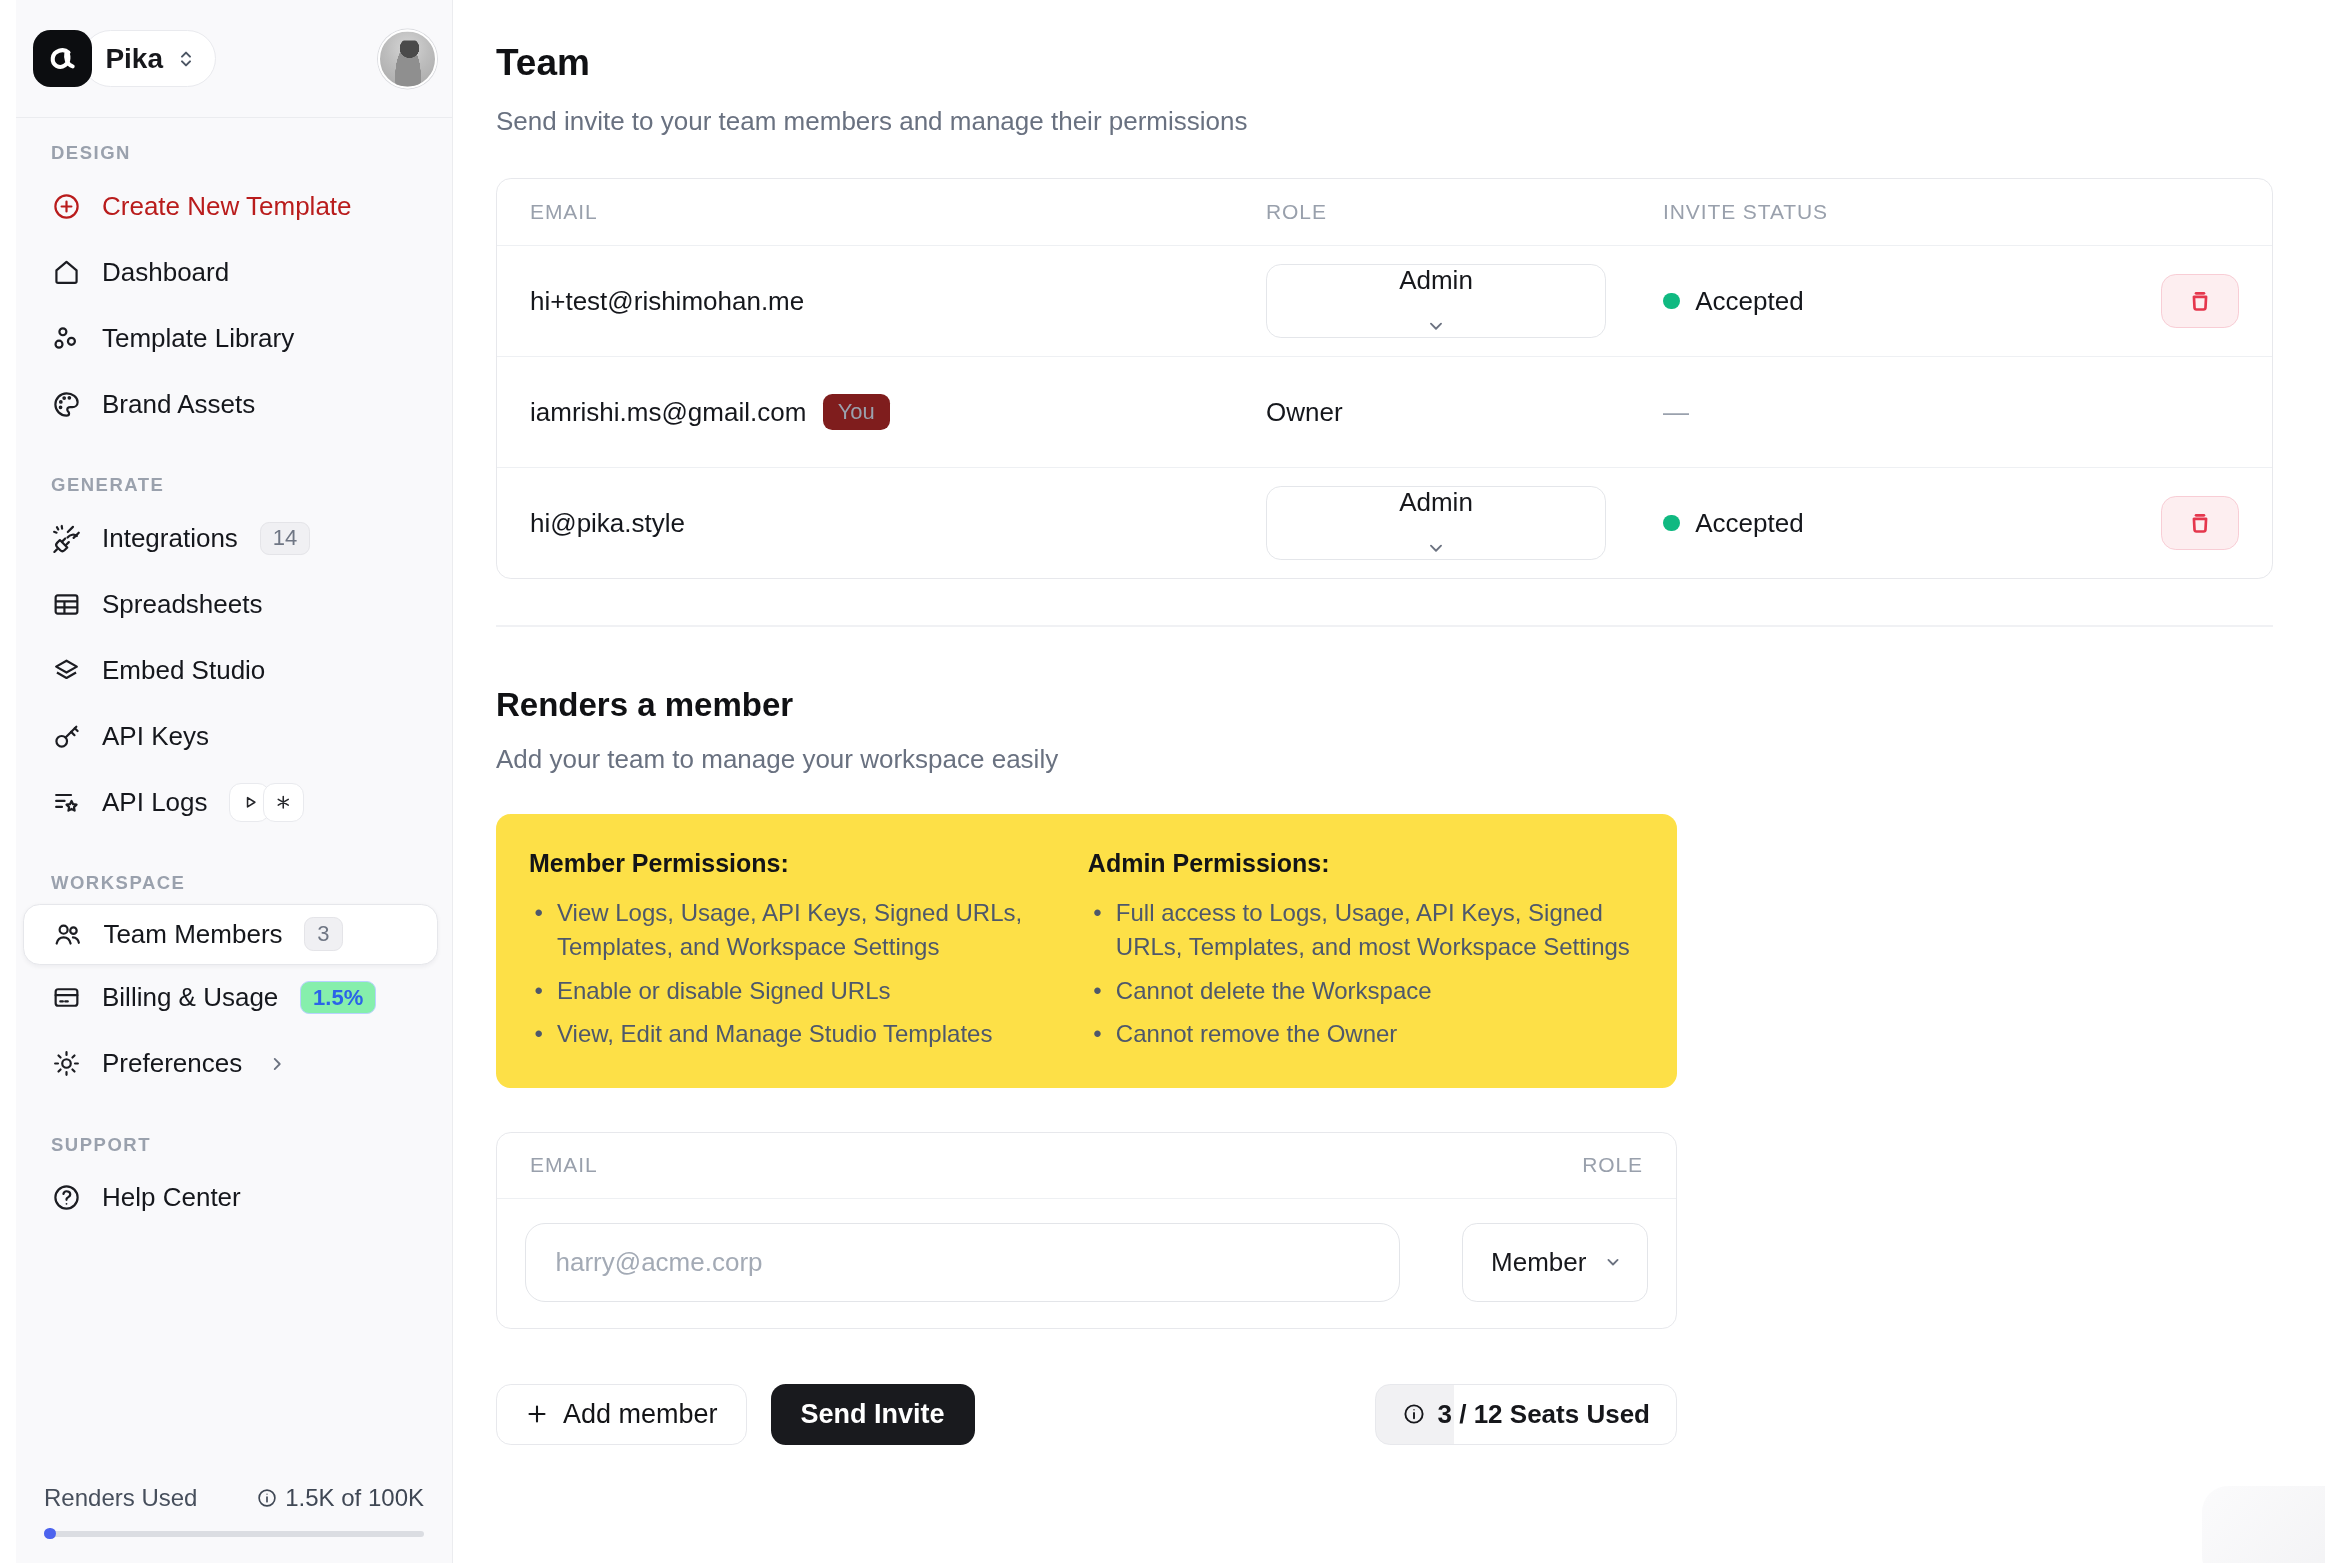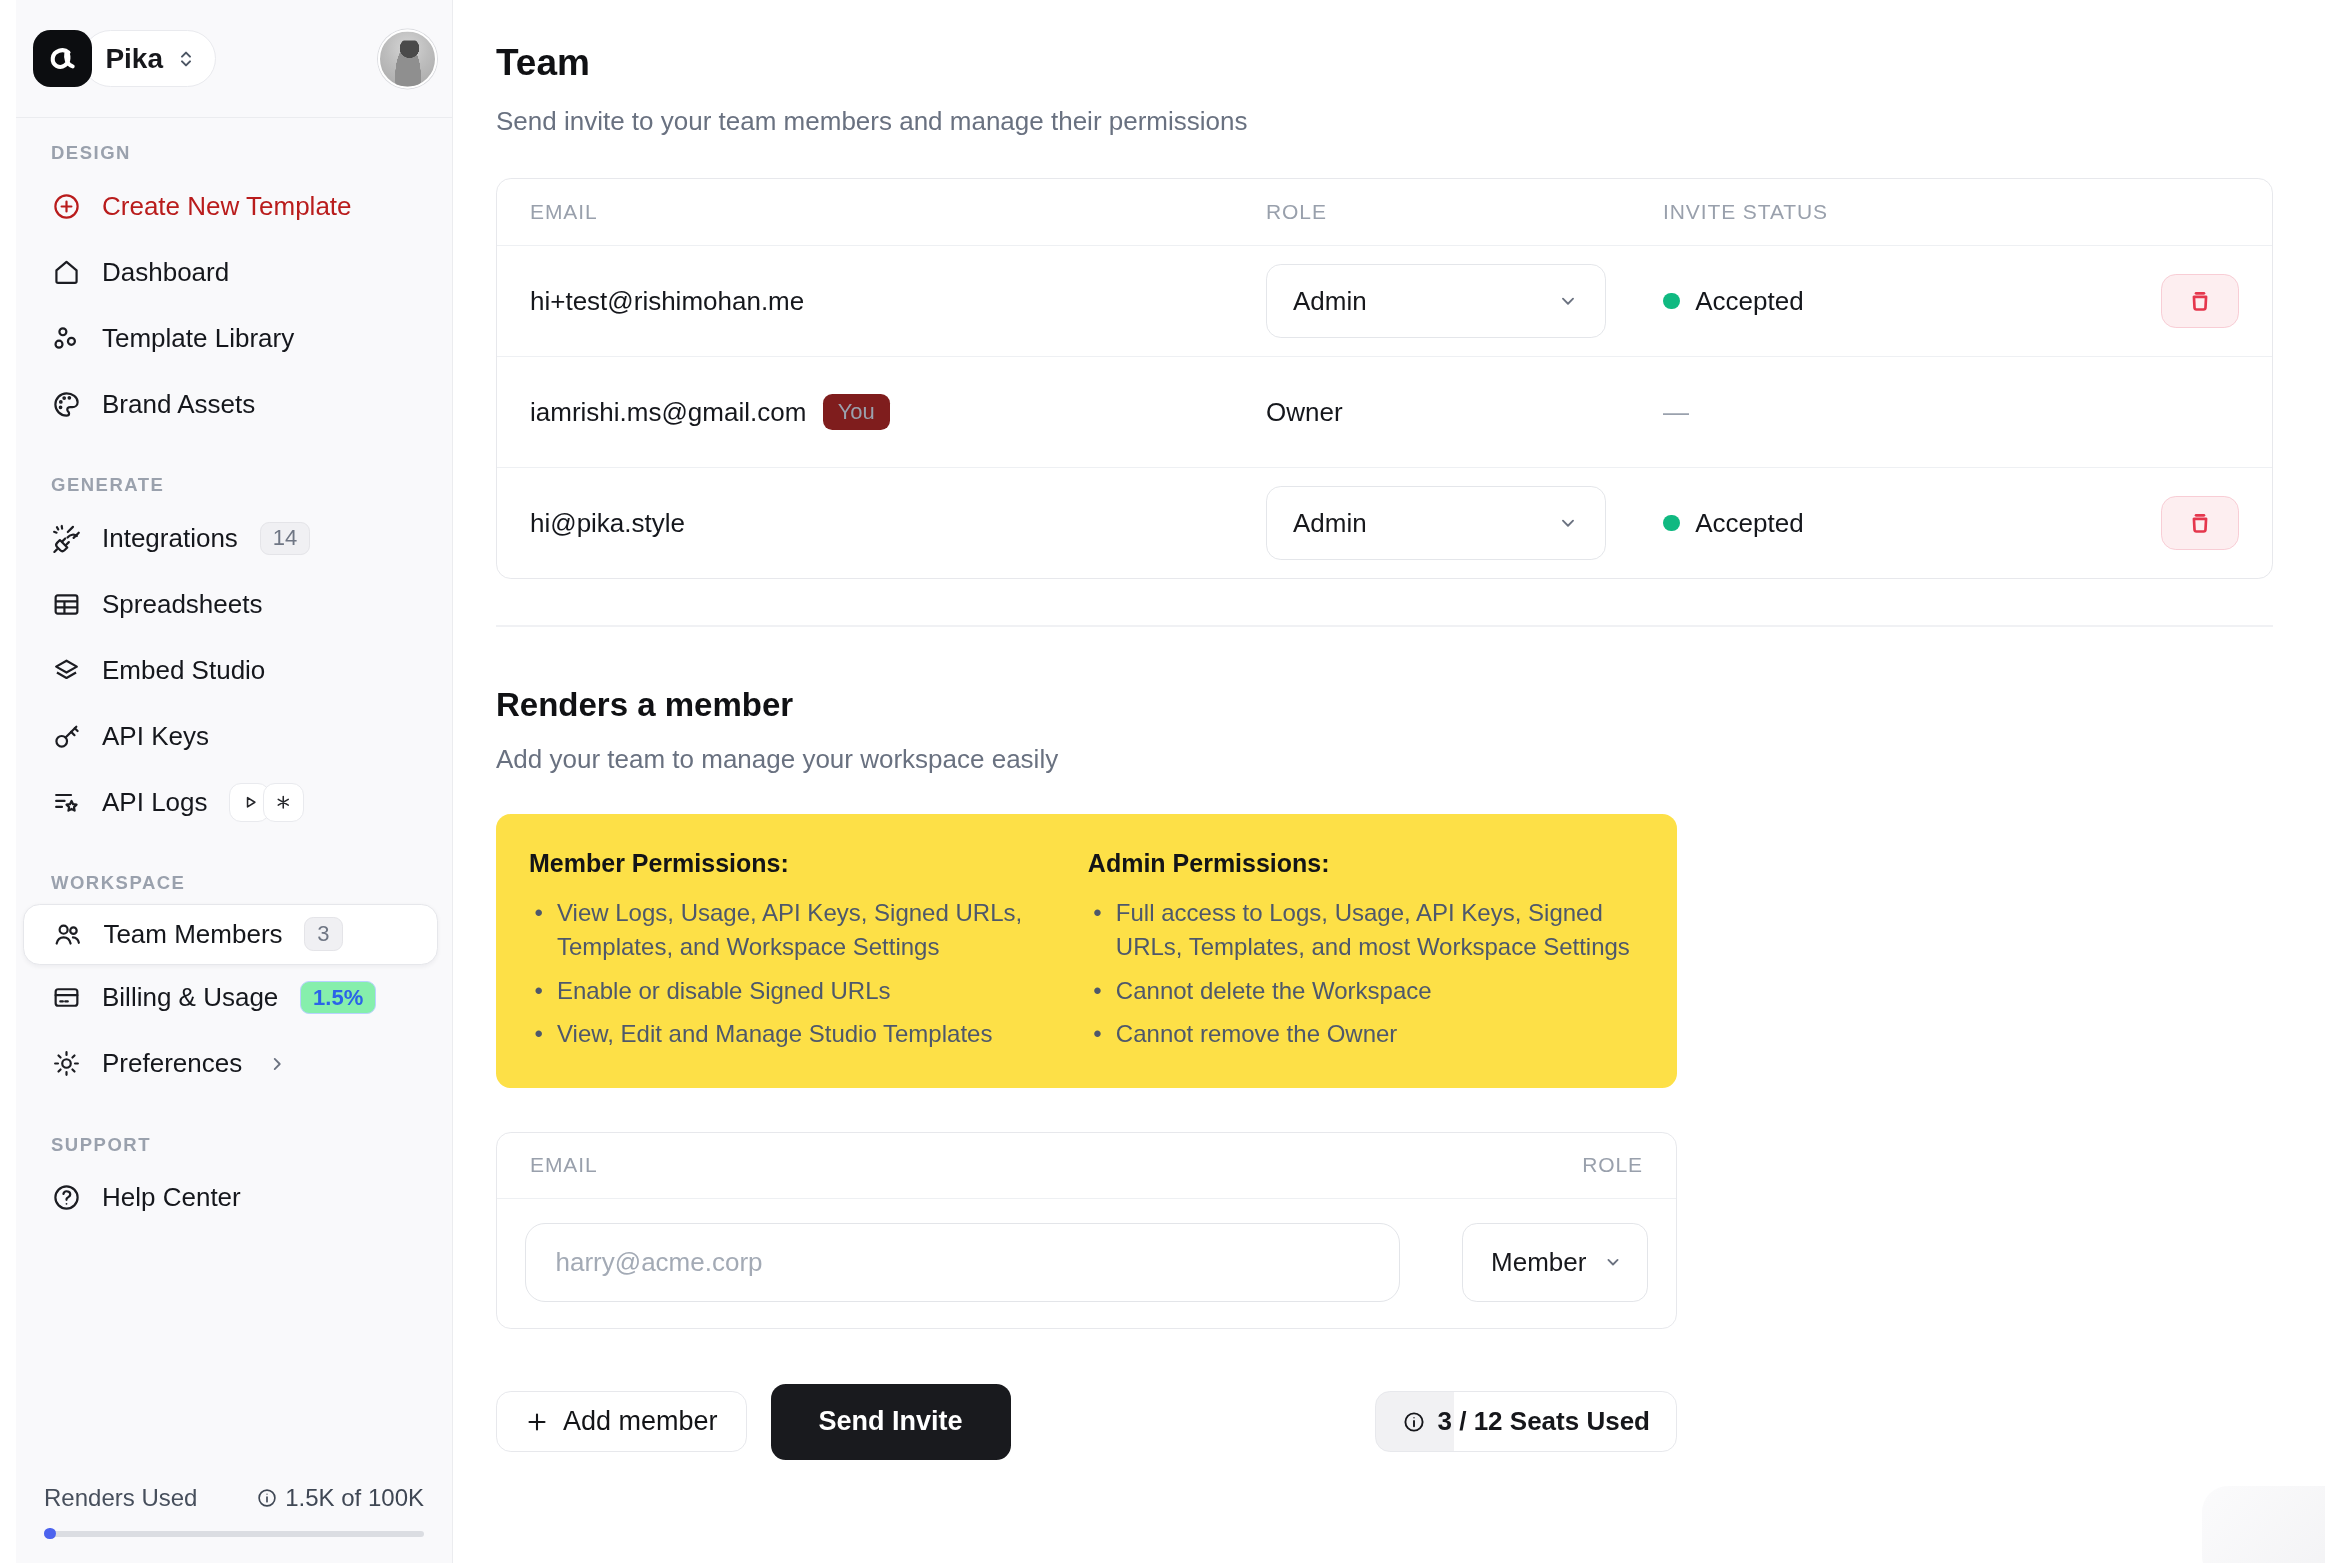--- a/index.html
+++ b/index.html
@@ -62,21 +62,21 @@
            overflow:hidden;background:#fff;box-sizing:border-box;}
   .t-head,.t-row{display:grid;grid-template-columns:736px 397px 1fr 92px;align-items:center;
            padding:0 33px;}
   .t-head{height:66px;font-size:21px;letter-spacing:0.9px;color:#99a0ac;border-bottom:1.8px solid #eef0f3;}
   .t-row{height:110px;border-bottom:1.8px solid #eef0f3;font-size:26px;}
   .t-row:last-child{border-bottom:0;}
   .email-cell{display:flex;align-items:center;gap:16.6px;color:#15171c;}
   .you-badge{padding:4.6px 14.8px;border-radius:9.2px;background:#7f1d1d;color:#9aa1ad;font-size:22px;}
   .role-select{width:340px;height:74px;border:1.8px solid #e4e6ea;border-radius:14.8px;background:#fff;
            display:flex;align-items:center;justify-content:space-between;padding:0 26px;
-           font-size:26px;color:#17181c;cursor:pointer;font-family:inherit;box-sizing:border-box;}
+           font-size:26px;color:#17181c;cursor:pointer;font-family:inherit;box-sizing:border-box;flex-direction:column;}
   .role-text{color:#15171c;}
   .chev{color:#6b7280;}
   .status-cell{display:flex;align-items:center;gap:15.7px;color:#15171c;}
   .dot{width:16.6px;height:16.6px;border-radius:50%;background:#10b981;flex:none;}
   .status-none{color:#9aa1ad;}
   .trash-btn{width:78px;height:54px;border-radius:14.8px;background:#fdeef0;border:1.8px solid #f8cdd5;
            display:flex;align-items:center;justify-content:center;color:#e5374d;cursor:pointer;
            justify-self:end;}
   .split{width:1777px;height:1.8px;background:#f0f1f4;border:0;margin:46px 0 0;}
 
@@ -104,21 +104,21 @@
            background:#fff;outline:none;}
   .email-input::placeholder{color:#a3aab5;}
   .member-btn{height:79px;padding:0 24px 0 28px;border:1.8px solid #e3e5e9;border-radius:14.8px;
            background:#fff;font-size:26px;color:#17181c;display:flex;align-items:center;gap:16.6px;
            cursor:pointer;font-family:inherit;}
 
   .actions{width:1181px;margin-top:55px;display:flex;align-items:center;gap:24px;}
   .btn-add{height:61px;padding:0 28px;border:1.8px solid #e7e8ec;border-radius:14.8px;background:#fff;
            font-size:27px;font-weight:500;color:#131417;display:flex;align-items:center;gap:14px;
            cursor:pointer;font-family:inherit;}
-  .btn-send{height:76px;padding:0 48px;border:0;border-radius:14.8px;background:#191a1e;color:#fff;
+  .btn-send{height:61px;padding:0 30px;border:0;border-radius:14.8px;background:#191a1e;color:#fff;
            font-size:27px;font-weight:600;cursor:pointer;font-family:inherit;}
   .seats-pill{margin-left:auto;height:61px;padding:0 26px;border:1.8px solid #e7e8ec;border-radius:14.8px;
            display:flex;align-items:center;gap:12px;font-size:26px;font-weight:600;color:#16171b;
            background:linear-gradient(90deg,#f1f1f3 0 26%,#fff 26%);box-sizing:border-box;}
   .corner-blob{position:absolute;right:-24px;bottom:-18.5px;width:148px;height:96px;border-radius:26px;
            background:linear-gradient(135deg,#fbfbfc,#f2f2f4);}
 </style>
 </head>
 <body>
 

